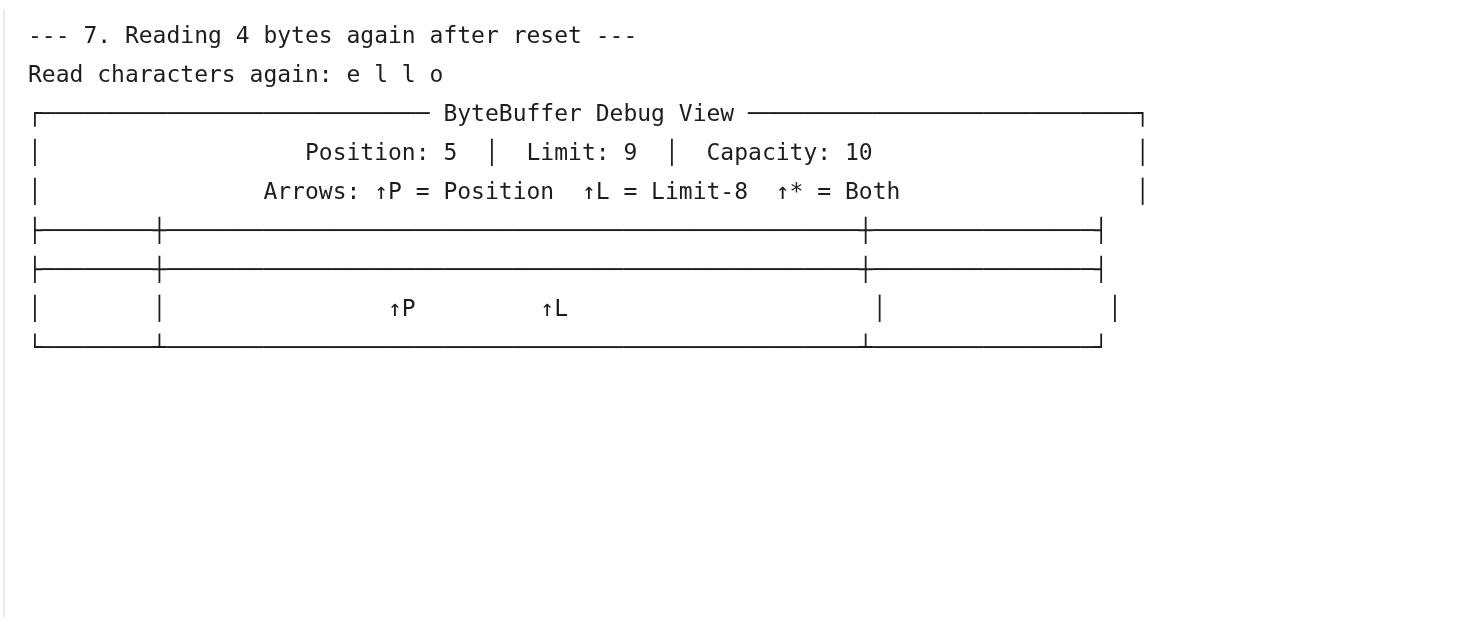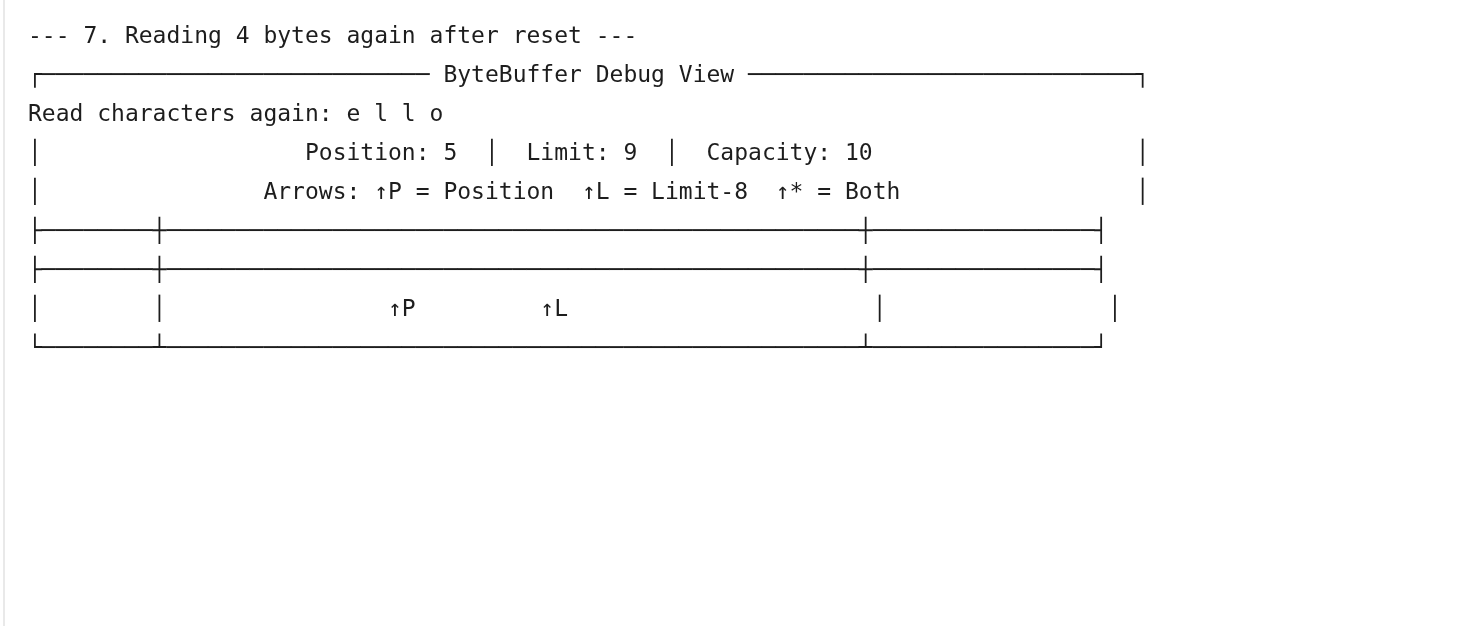--- a/index.html
+++ b/index.html
@@ -7,20 +7,21 @@
     padding: 0;
     background: #ffffff;
   }
   .screen {
     position: relative;
     width: 1464px;
     height: 626px;
     background: #ffffff;
     overflow: hidden;
     font-family: "DejaVu Sans Mono", "Liberation Mono", monospace;
+    border-radius: 21px;
   }
   .edge-line {
     position: absolute;
     left: 3px;
     top: 0;
     width: 2px;
     height: 626px;
     background: #e9e9e9;
   }
   .term {
@@ -39,22 +40,22 @@
   }
 </style>
 </head>
 <body>
 
 <div class="screen">
   <div class="edge-line"></div>
 
   <div class="term">
     <div class="line">--- 7. Reading 4 bytes again after reset ---</div>
+    <div class="line">Read characters again: e l l o</div>
     <div class="line">┌──────────────────────────── ByteBuffer Debug View ────────────────────────────┐</div>
-    <div class="line">Read characters again: e l l o</div>
     <div class="line">│                   Position: 5  │  Limit: 9  │  Capacity: 10                   │</div>
     <div class="line">│                Arrows: ↑P = Position  ↑L = Limit-8  ↑* = Both                 │</div>
     <div class="line">├────────┼──────────────────────────────────────────────────┼────────────────┤</div>
     <div class="line">├────────┼──────────────────────────────────────────────────┼────────────────┤</div>
     <div class="line">│        │                ↑P         ↑L                      │                │</div>
     <div class="line">└────────┴──────────────────────────────────────────────────┴────────────────┘</div>
     <div class="line"></div>
     <div class="line"></div>
   </div>
 </div>

